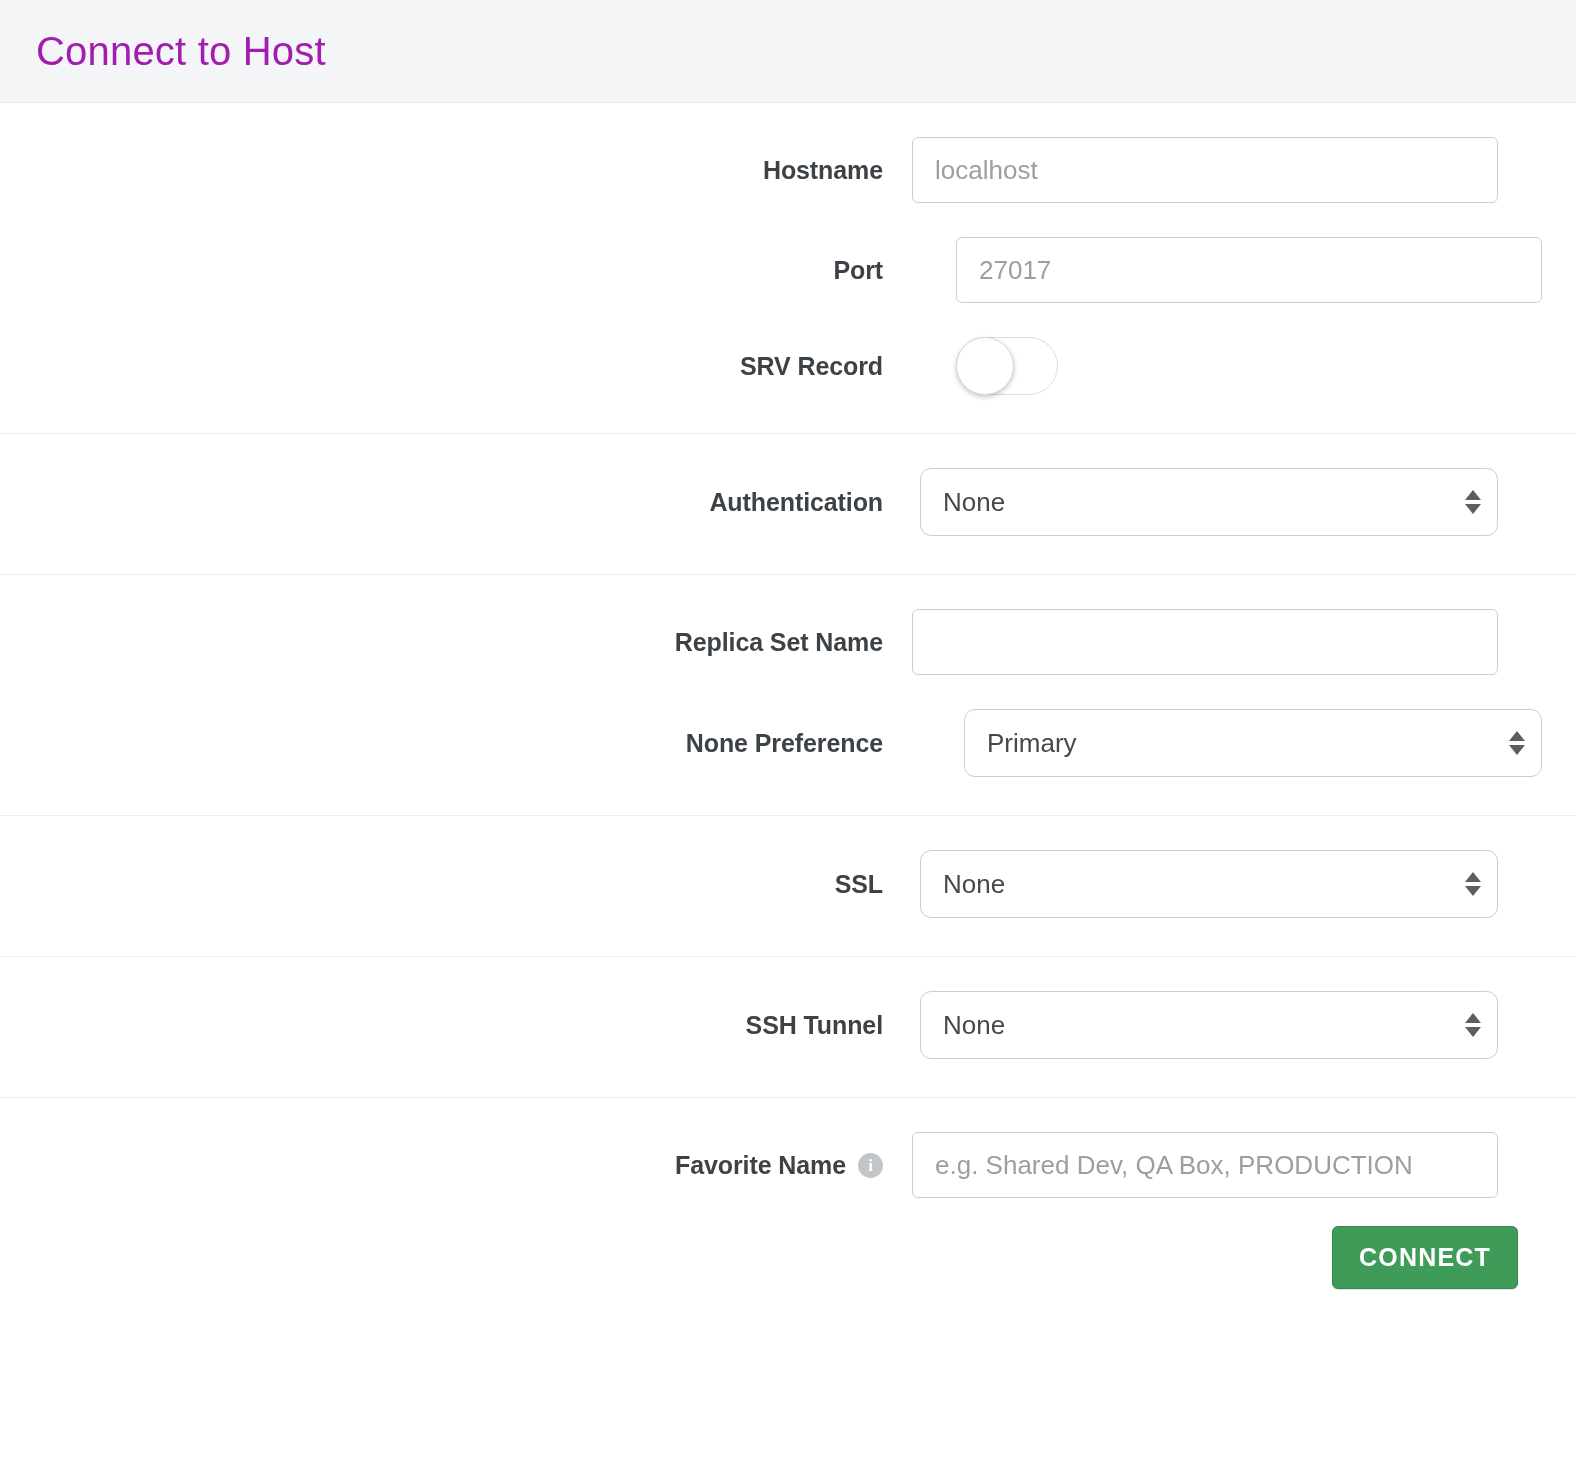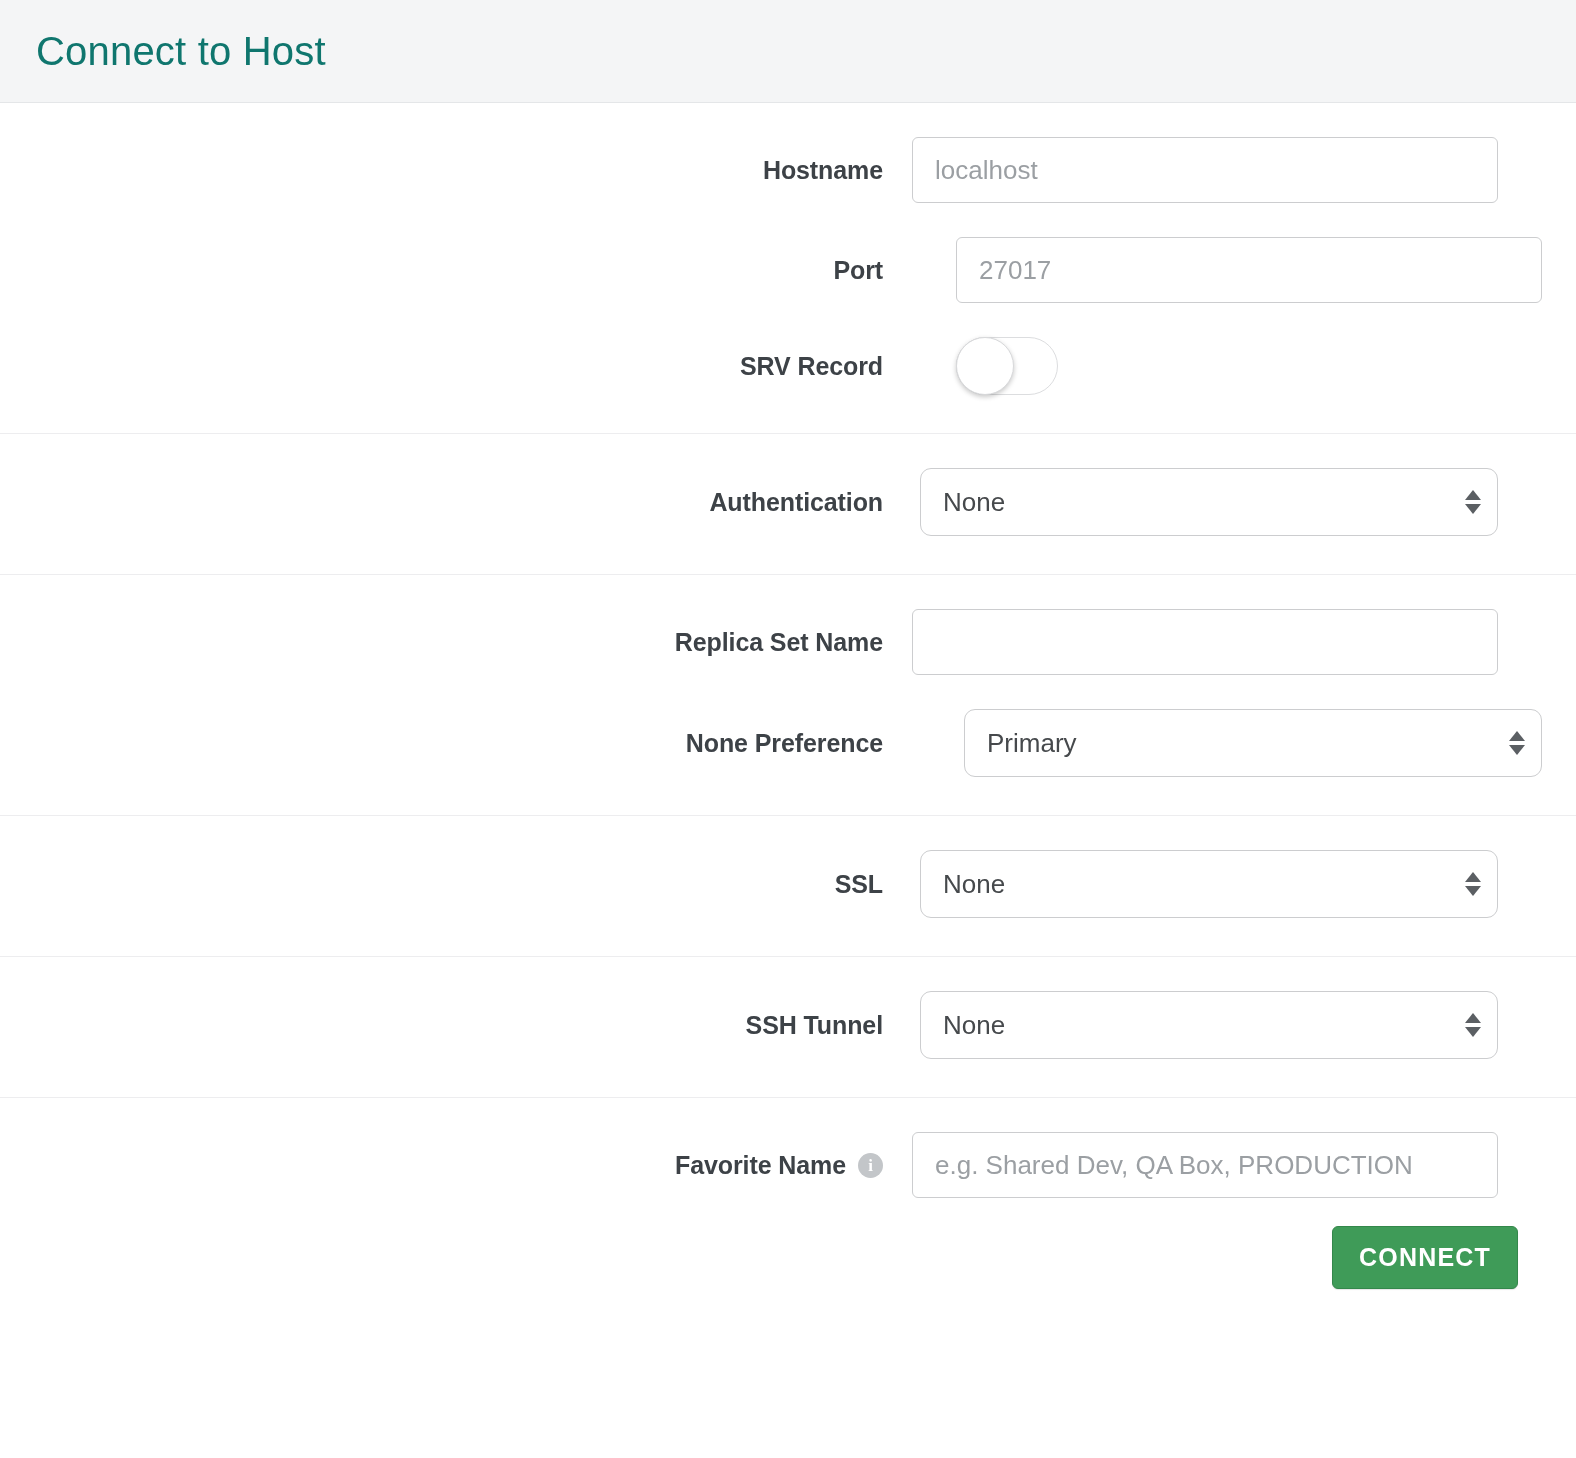--- a/index.html
+++ b/index.html
@@ -18,21 +18,21 @@
     height: 103px;
     background: #f4f5f6;
     border-bottom: 1px solid #e4e6e8;
     display: flex;
     align-items: center;
     padding-left: 36px;
   }
   .window-title {
     font-size: 40px;
     font-weight: 400;
-    color: #0f766e;
+    color: #a21caf;
     letter-spacing: 0.2px;
     line-height: 1;
   }
 
   
   .form-body {
     width: 1576px;
   }
   .form-section {
     border-bottom: 1px solid #ededef;

